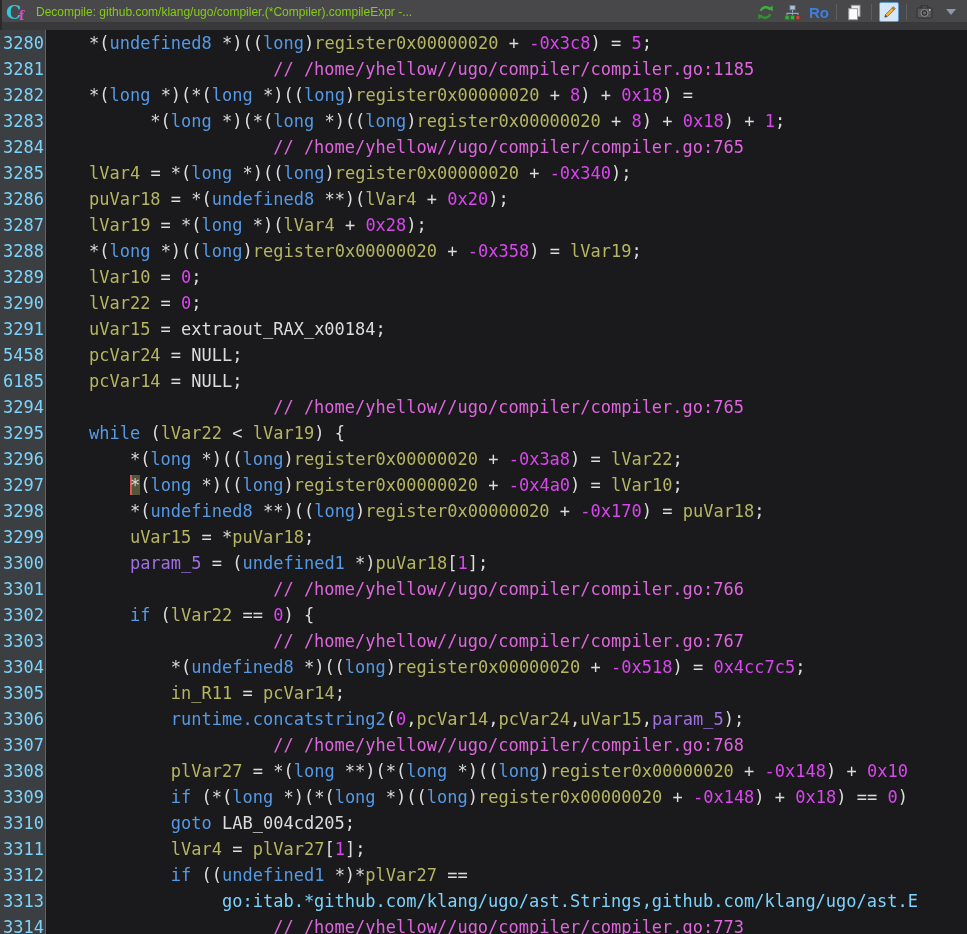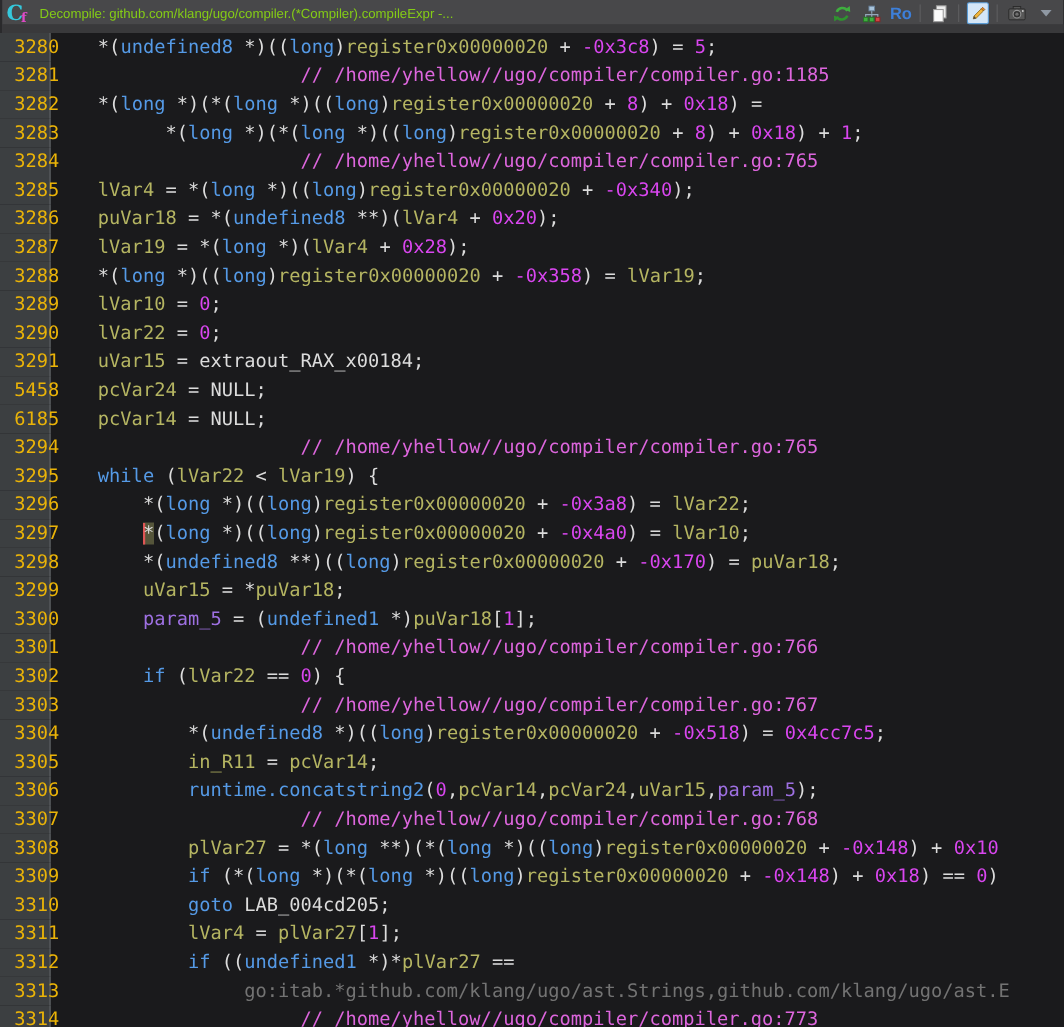--- a/index.html
+++ b/index.html
@@ -30,32 +30,32 @@
   .toolbtn { display:flex; align-items:center; justify-content:center; width:20px; height:20px; cursor:pointer; }
   .toolbtn.selected { background:#d4e6f7; border:1px solid #5a9bd5; border-radius:2px; }
   .ro-label { color:#3d7fd9; font-family:"Liberation Sans", sans-serif; font-weight:bold; font-size:15px; }
   .tsep { width:1px; height:16px; background:#5e5e60; }
   .drop-arrow { width:0; height:0; border-left:5px solid transparent; border-right:5px solid transparent; border-top:6px solid #8f98a3; }
 
   
   .code-area { height:904px; overflow:hidden; background:#1a1a1c; }
   .line { display:flex; height:26px; line-height:26px; font-size:17px; white-space:pre; }
   .ln {
-    flex:0 0 46px; width:46px; background:#3c3f41; color:#eab308;
-    padding-left:13px; border-right:1px solid #606468;
+    flex:0 0 46px; width:46px; background:#3c3f41; color:#7dd3fc;
+    padding-left:3px; border-right:1px solid #606468;
   }
   .lt { flex:1 1 auto; padding-left:2px; color:#dcdcdc; overflow:hidden; }
 
   .tok-d { color:#dcdcdc; }
   .tok-k { color:#559ae6;margin-top:36px; }
   .tok-v { color:#b5b562; }
   .tok-n { color:#d946ef; }
   .tok-c { color:#dd66dd; }
   .tok-p { color:#9e70e2; }
-  .tok-g { color:#737373; }
+  .tok-g { color:#7dd3fc; }
   .tok-cur { color:#dcdcdc; background:#55553a; box-shadow:inset 2px 0 0 #e05555; }
 </style>
 </head>
 <body>
 
 <div class="titlebar">
   <div class="titlebar-inner">
     <span class="cf-icon">
       <span class="cf-c">C</span>
       <span class="cf-f">f</span>

